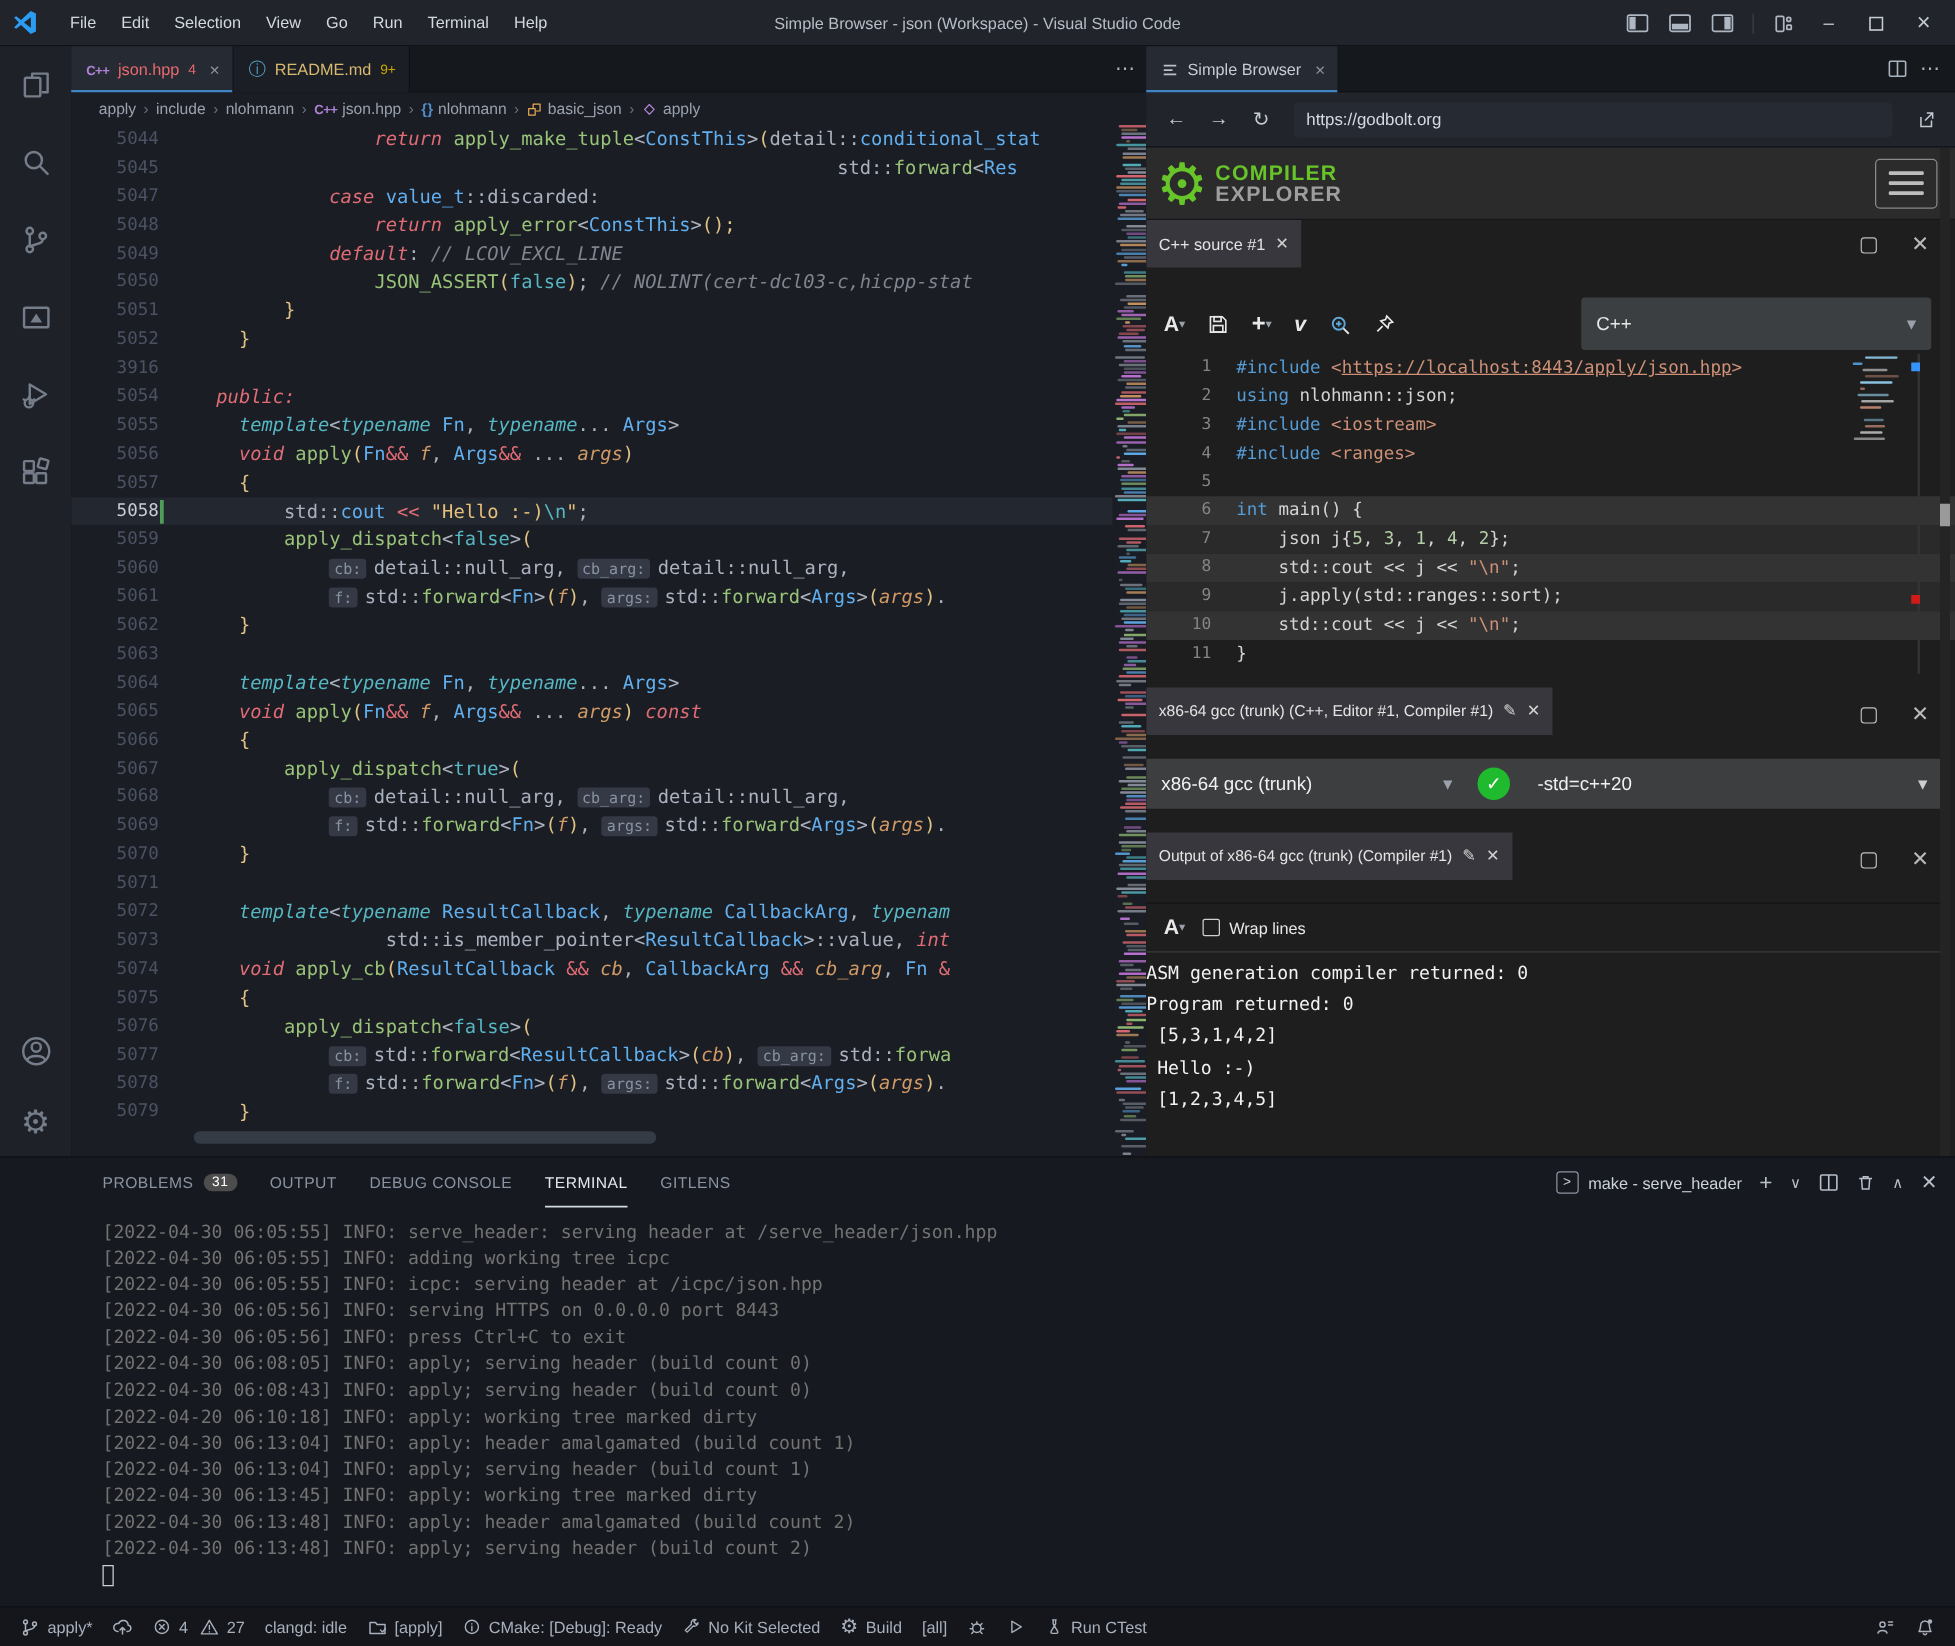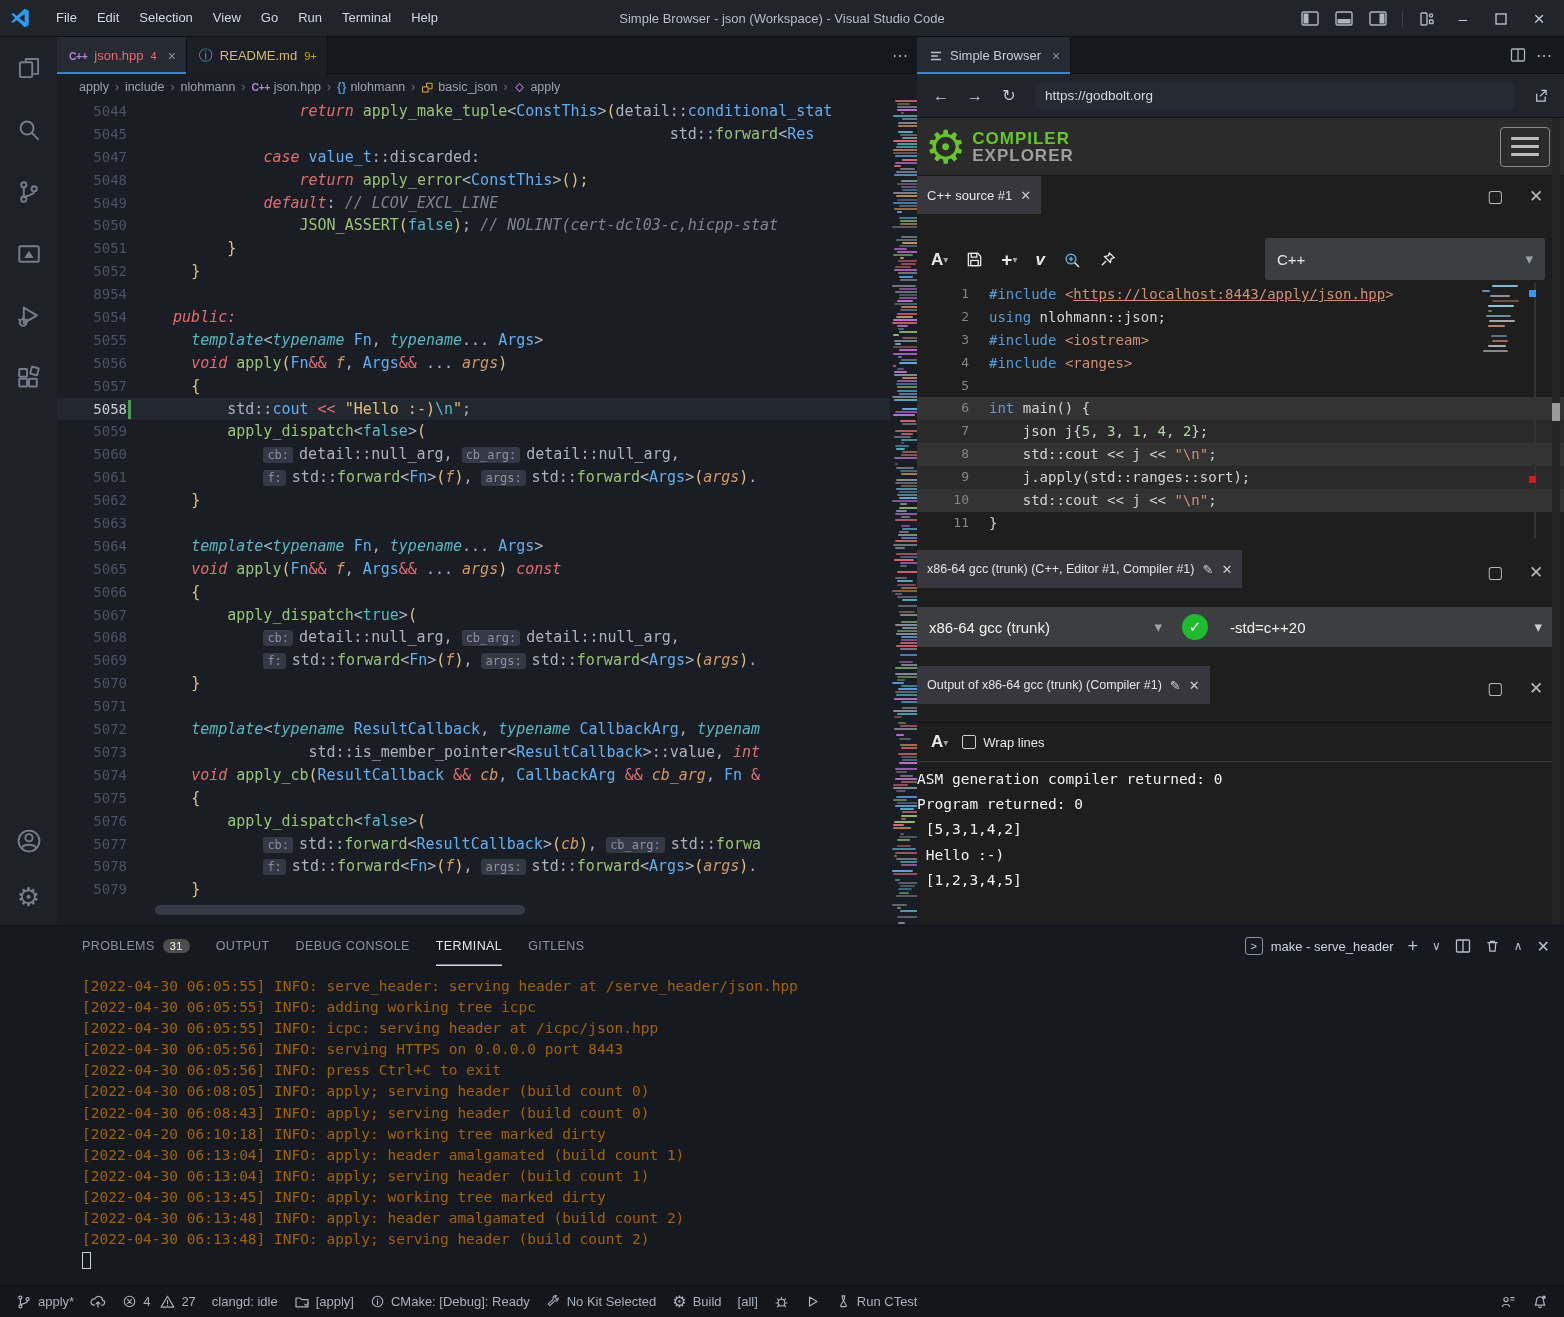--- a/index.html
+++ b/index.html
@@ -103,21 +103,21 @@
 
   
   #panel { position:absolute; left:0; top:925px; width:1564px; height:360px; background:#16191f; border-top:1px solid #0e1014; }
   #panel-tabs { position:absolute; left:82px; top:0; height:40px; display:flex; align-items:center; gap:26px; font-size:12.5px; letter-spacing:.4px; color:#8a93a1; }
   .ptab { display:flex; align-items:center; gap:8px; height:40px; cursor:pointer; }
   .ptab.active { color:#e3e8ee; box-shadow:inset 0 -1.5px 0 #d4dae2; }
   .pbadge { background:#4d4d4d; color:#fff; border-radius:9px; padding:1px 7px; font-size:11px; }
   #panel-right { position:absolute; right:14px; top:0; height:40px; display:flex; align-items:center; gap:14px; color:#b7bfca; }
   #term-profile { display:flex; align-items:center; gap:8px; font-size:13px; color:#ccd3dc; }
   #term-box { width:18px; height:18px; border:1px solid #8a93a1; border-radius:3px; font-size:11px; display:flex; align-items:center; justify-content:center; }
-  #terminal { position:absolute; left:82px; top:50px; width:1460px; height:300px; font-family:"DejaVu Sans Mono","Liberation Mono",monospace; font-size:14.5px; color:#a16207; }
+  #terminal { position:absolute; left:82px; top:50px; width:1460px; height:300px; font-family:"DejaVu Sans Mono","Liberation Mono",monospace; font-size:14.5px; color:#737373; }
   .term-row { height:21.1px; line-height:21.1px; white-space:pre; }
   #term-cursor { width:9px; height:17px; border:1px solid #c9d0d6; margin-top:2px; }
 
   
   #statusbar { position:absolute; left:0; top:1285px; width:1564px; height:32px; background:#14161c; border-top:1px solid #0e1014; display:flex; align-items:center; font-size:13px; color:#a8b0bc; }
   .sb-item { display:flex; align-items:center; gap:6px; padding:0 8px; height:24px; border-radius:4px; cursor:pointer; white-space:nowrap; }
   #sb-left { display:flex; align-items:center; margin-left:8px; }
   #sb-right { margin-left:auto; display:flex; align-items:center; margin-right:8px; }
   svg.ic { display:block; }
 </style>
@@ -298,21 +298,21 @@
     <div id="code-area">
       <div id="code-lines">
           <div class="code-row"><span class="gutter">5044</span><span class="ctext"><span class="tk-d">                </span><span class="tk-k">return </span><span class="tk-fn">apply_make_tuple</span><span class="tk-d">&lt;</span><span class="tk-t">ConstThis</span><span class="tk-d">&gt;</span><span class="tk-y">(</span><span class="tk-d">detail::</span><span class="tk-t">conditional_stat</span></span></div>
           <div class="code-row"><span class="gutter">5045</span><span class="ctext"><span class="tk-d">                                                         </span><span class="tk-d">std::</span><span class="tk-fn">forward</span><span class="tk-d">&lt;</span><span class="tk-t">Res</span></span></div>
           <div class="code-row"><span class="gutter">5047</span><span class="ctext"><span class="tk-d">            </span><span class="tk-k">case </span><span class="tk-t">value_t</span><span class="tk-d">::discarded:</span></span></div>
           <div class="code-row"><span class="gutter">5048</span><span class="ctext"><span class="tk-d">                </span><span class="tk-k">return </span><span class="tk-fn">apply_error</span><span class="tk-d">&lt;</span><span class="tk-t">ConstThis</span><span class="tk-d">&gt;</span><span class="tk-y">();</span></span></div>
           <div class="code-row"><span class="gutter">5049</span><span class="ctext"><span class="tk-d">            </span><span class="tk-k">default</span><span class="tk-d">: </span><span class="tk-c">// LCOV_EXCL_LINE</span></span></div>
           <div class="code-row"><span class="gutter">5050</span><span class="ctext"><span class="tk-d">                </span><span class="tk-fn">JSON_ASSERT</span><span class="tk-y">(</span><span class="tk-n">false</span><span class="tk-y">)</span><span class="tk-d">; </span><span class="tk-c">// NOLINT(cert-dcl03-c,hicpp-stat</span></span></div>
           <div class="code-row"><span class="gutter">5051</span><span class="ctext"><span class="tk-d">        </span><span class="tk-y">}</span></span></div>
           <div class="code-row"><span class="gutter">5052</span><span class="ctext"><span class="tk-d">    </span><span class="tk-y">}</span></span></div>
-          <div class="code-row"><span class="gutter">8954</span><span class="ctext"></span></div>
+          <div class="code-row"><span class="gutter">3916</span><span class="ctext"></span></div>
           <div class="code-row"><span class="gutter">5054</span><span class="ctext"><span class="tk-d">  </span><span class="tk-k">public:</span></span></div>
           <div class="code-row"><span class="gutter">5055</span><span class="ctext"><span class="tk-d">    </span><span class="tk-kt">template</span><span class="tk-d">&lt;</span><span class="tk-kt">typename </span><span class="tk-t">Fn</span><span class="tk-d">, </span><span class="tk-kt">typename</span><span class="tk-d">... </span><span class="tk-t">Args</span><span class="tk-d">&gt;</span></span></div>
           <div class="code-row"><span class="gutter">5056</span><span class="ctext"><span class="tk-d">    </span><span class="tk-k">void </span><span class="tk-fn">apply</span><span class="tk-y">(</span><span class="tk-t">Fn</span><span class="tk-op">&amp;&amp;</span><span class="tk-d"> </span><span class="tk-p">f</span><span class="tk-d">, </span><span class="tk-t">Args</span><span class="tk-op">&amp;&amp;</span><span class="tk-d"> ... </span><span class="tk-p">args</span><span class="tk-y">)</span></span></div>
           <div class="code-row"><span class="gutter">5057</span><span class="ctext"><span class="tk-d">    </span><span class="tk-y">{</span></span></div>
           <div class="code-row current"><span class="gutter">5058</span><span class="gutter-mod"></span><span class="ctext"><span class="tk-d">        </span><span class="tk-d">std::</span><span class="tk-t">cout</span><span class="tk-d"> </span><span class="tk-op">&lt;&lt;</span><span class="tk-d"> </span><span class="tk-s">"Hello :-)</span><span class="tk-e">\n</span><span class="tk-s">"</span><span class="tk-d">;</span></span></div>
           <div class="code-row"><span class="gutter">5059</span><span class="ctext"><span class="tk-d">        </span><span class="tk-fn">apply_dispatch</span><span class="tk-d">&lt;</span><span class="tk-n">false</span><span class="tk-d">&gt;</span><span class="tk-y">(</span></span></div>
           <div class="code-row"><span class="gutter">5060</span><span class="ctext"><span class="tk-d">            </span><span class="tk-h">cb:</span><span class="tk-d">detail::null_arg, </span><span class="tk-h">cb_arg:</span><span class="tk-d">detail::null_arg,</span></span></div>
           <div class="code-row"><span class="gutter">5061</span><span class="ctext"><span class="tk-d">            </span><span class="tk-h">f:</span><span class="tk-d">std::</span><span class="tk-fn">forward</span><span class="tk-d">&lt;</span><span class="tk-t">Fn</span><span class="tk-d">&gt;</span><span class="tk-y">(</span><span class="tk-p">f</span><span class="tk-y">)</span><span class="tk-d">, </span><span class="tk-h">args:</span><span class="tk-d">std::</span><span class="tk-fn">forward</span><span class="tk-d">&lt;</span><span class="tk-t">Args</span><span class="tk-d">&gt;</span><span class="tk-y">(</span><span class="tk-p">args</span><span class="tk-y">)</span><span class="tk-d">.</span></span></div>
           <div class="code-row"><span class="gutter">5062</span><span class="ctext"><span class="tk-d">    </span><span class="tk-y">}</span></span></div>
           <div class="code-row"><span class="gutter">5063</span><span class="ctext"></span></div>

